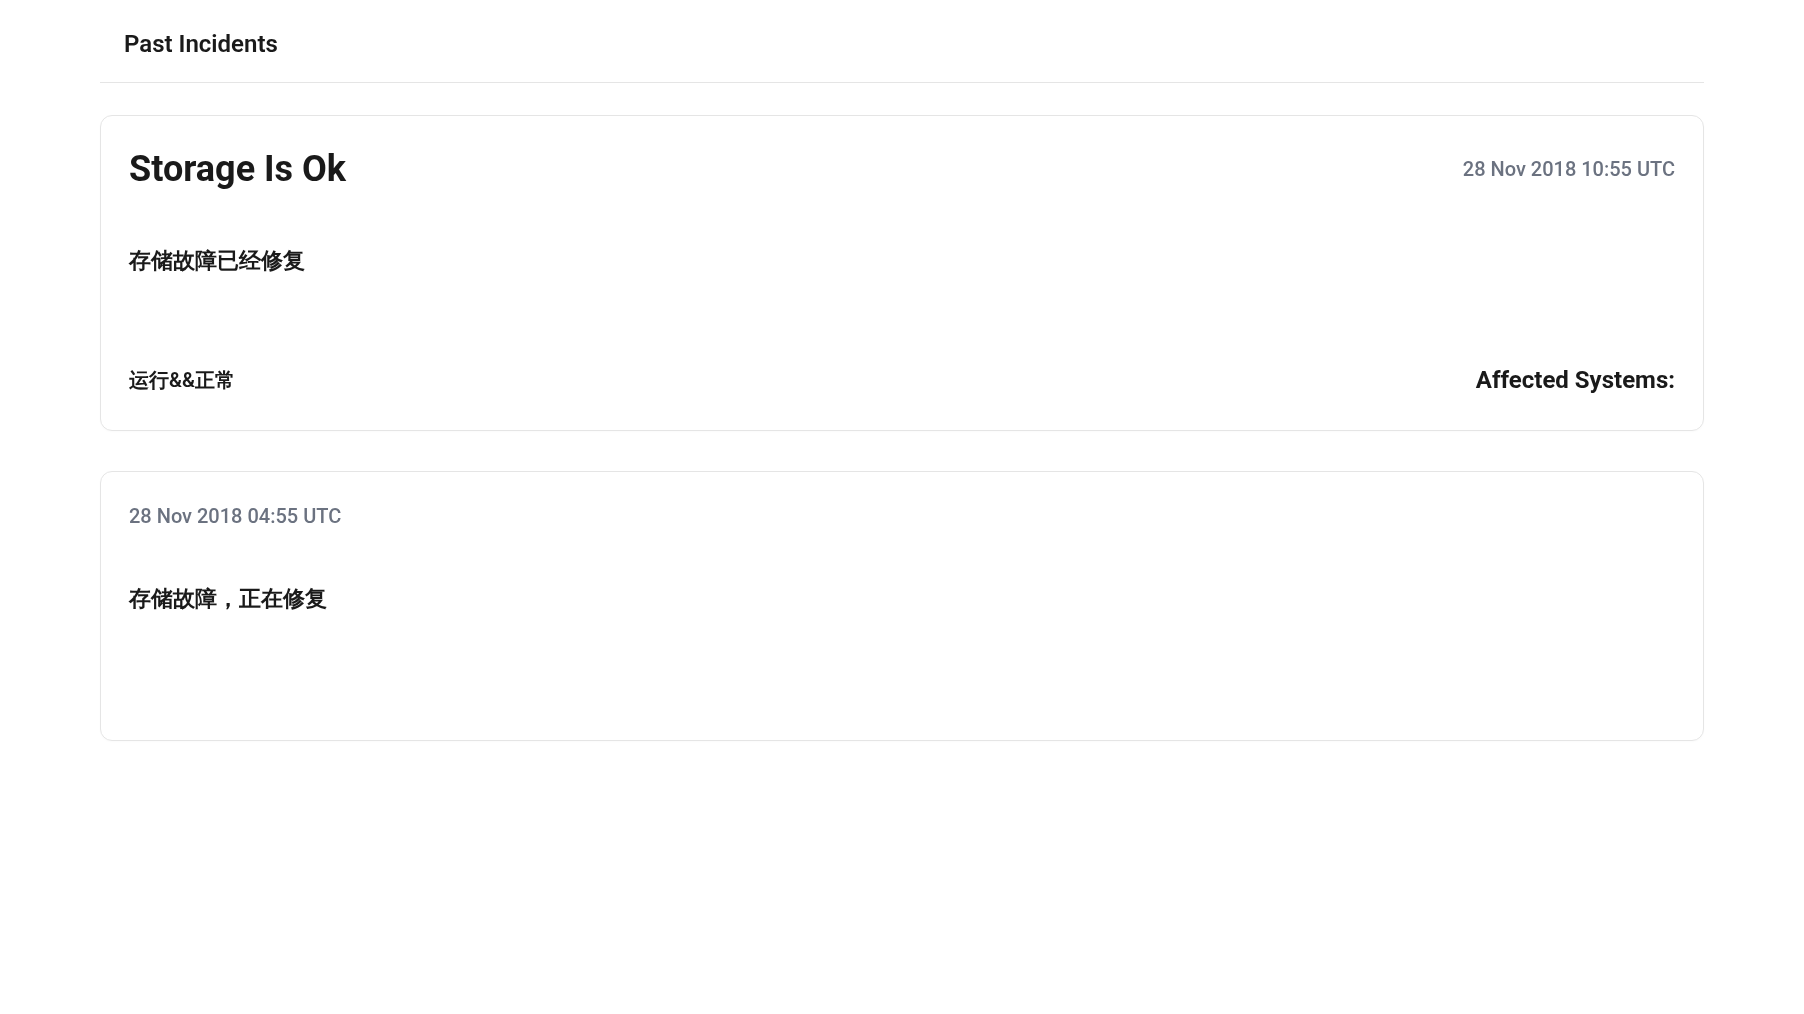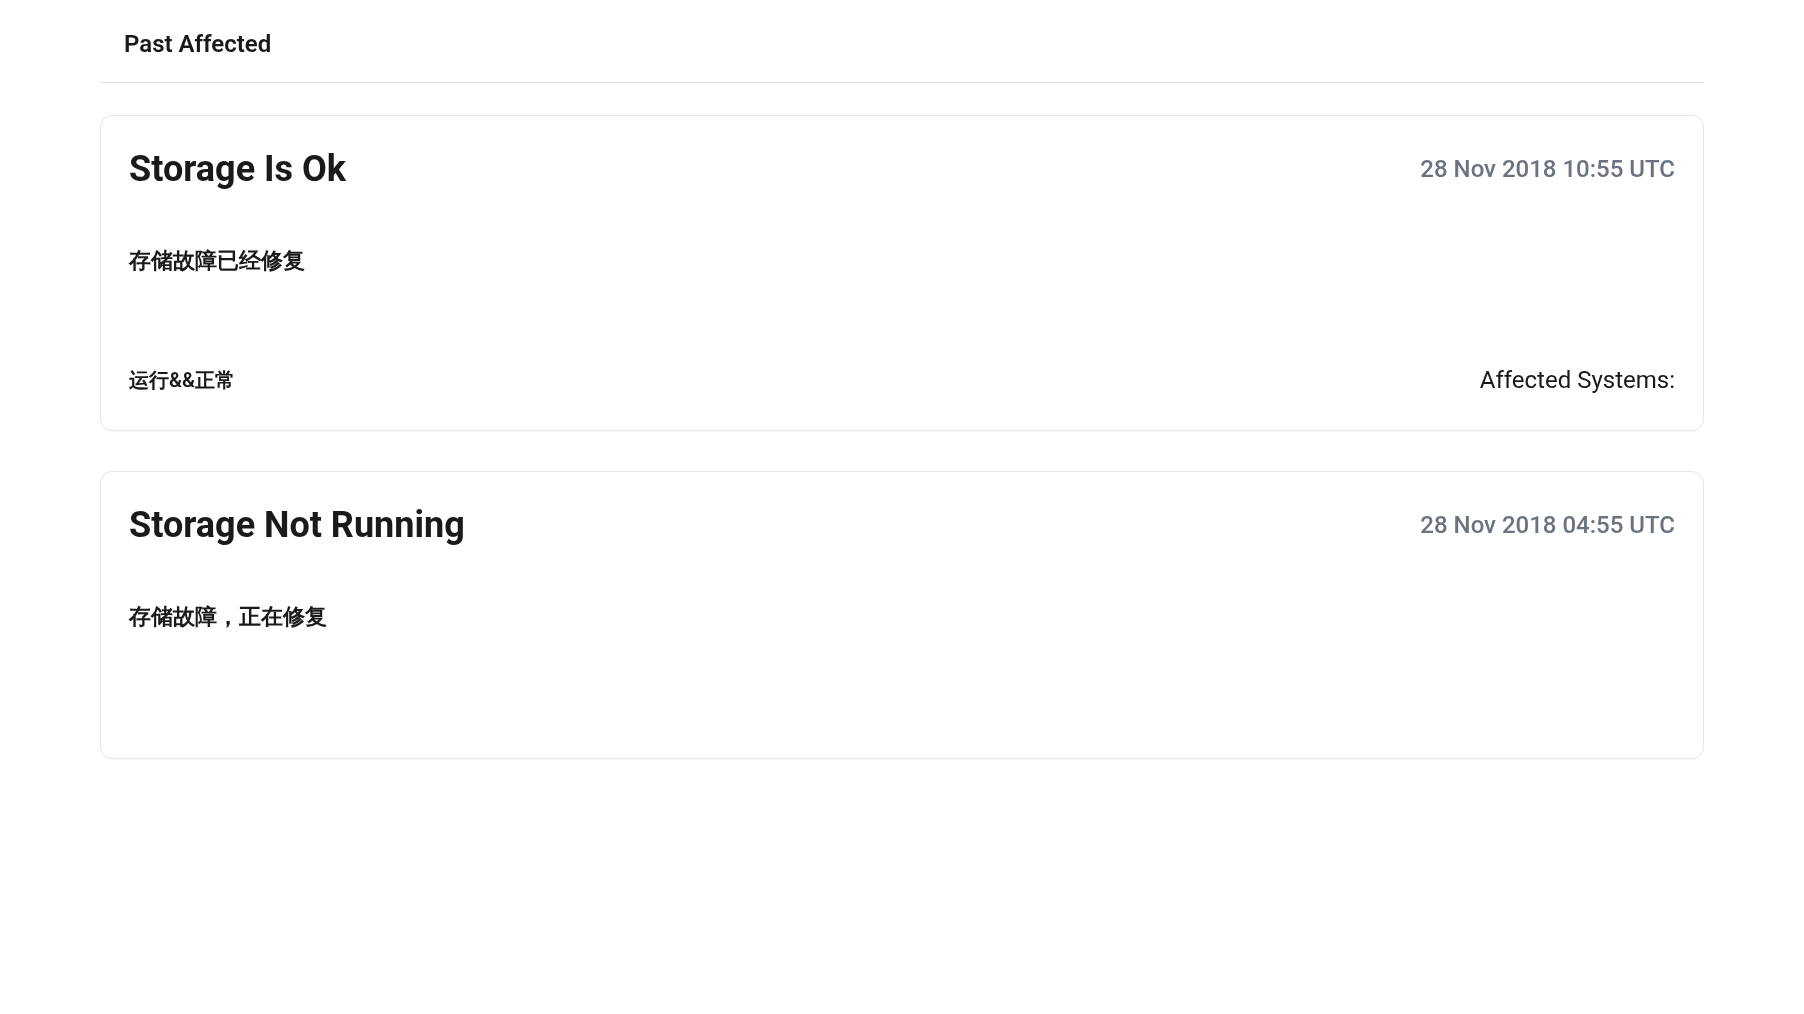--- a/index.html
+++ b/index.html
@@ -36,21 +36,21 @@
     justify-content: space-between;
     align-items: center;
     margin-bottom: 56px;
   }
   .incident-title {
     font-size: 36px;
     font-weight: 700;
     color: #1a1a1a;
   }
   .incident-timestamp {
-    font-size: 24px;
+    font-size: 20px;
     color: #6b7280;
     font-weight: 500;
   }
   .incident-description {
     font-size: 22px;
     color: #1a1a1a;
     margin-bottom: 90px;
     font-weight: bold;
   }
   .incident-footer {
@@ -58,46 +58,45 @@
     justify-content: space-between;
     align-items: center;
   }
   .incident-status {
     font-size: 20px;
     font-weight: 600;
     color: #1a1a1a;
   }
   .incident-affected {
     font-size: 24px;
-    font-weight: 400;
+    font-weight: 700;
     color: #1a1a1a;
   }
 </style>
 </head>
 <body>
 
-<h2 class="section-heading">Past Affected</h2>
+<h2 class="section-heading">Past Incidents</h2>
 
 <div class="incidents-container">
 
   <div class="incident-card">
     <div class="incident-header">
       <h3 class="incident-title">Storage Is Ok</h3>
       <span class="incident-timestamp">28 Nov 2018 10:55 UTC</span>
     </div>
     <p class="incident-description">存储故障已经修复</p>
     <div class="incident-footer">
       <span class="incident-status">运行&amp;&amp;正常</span>
       <span class="incident-affected">
         <span>Affected Systems:</span><span></span>
       </span>
     </div>
   </div>
 
   <div class="incident-card">
     <div class="incident-header">
-      <h3 class="incident-title">Storage Not Running</h3>
       <span class="incident-timestamp">28 Nov 2018 04:55 UTC</span>
     </div>
     <p class="incident-description">存储故障，正在修复</p>
   </div>
 
 </div>
 
 </body></html>

